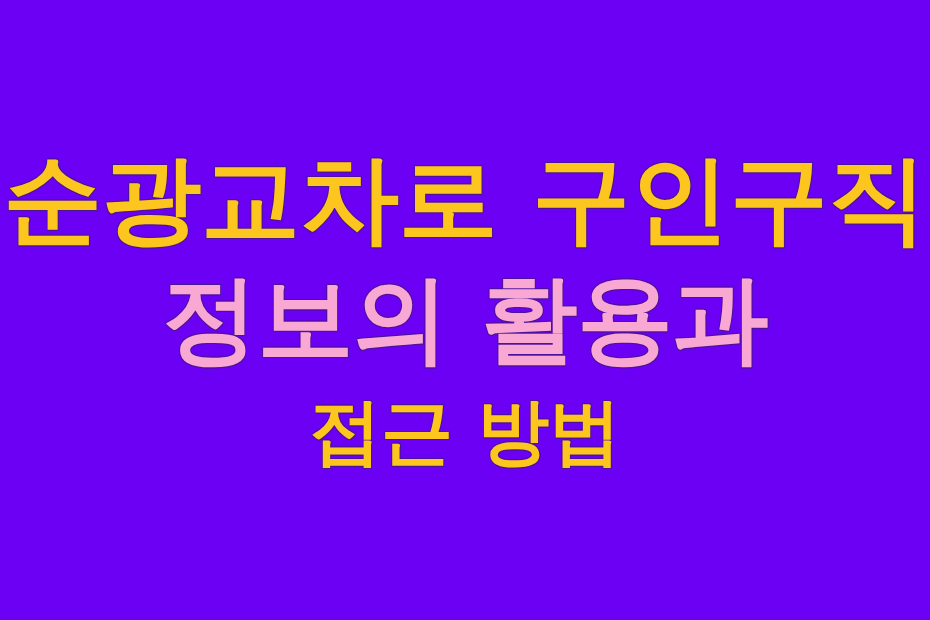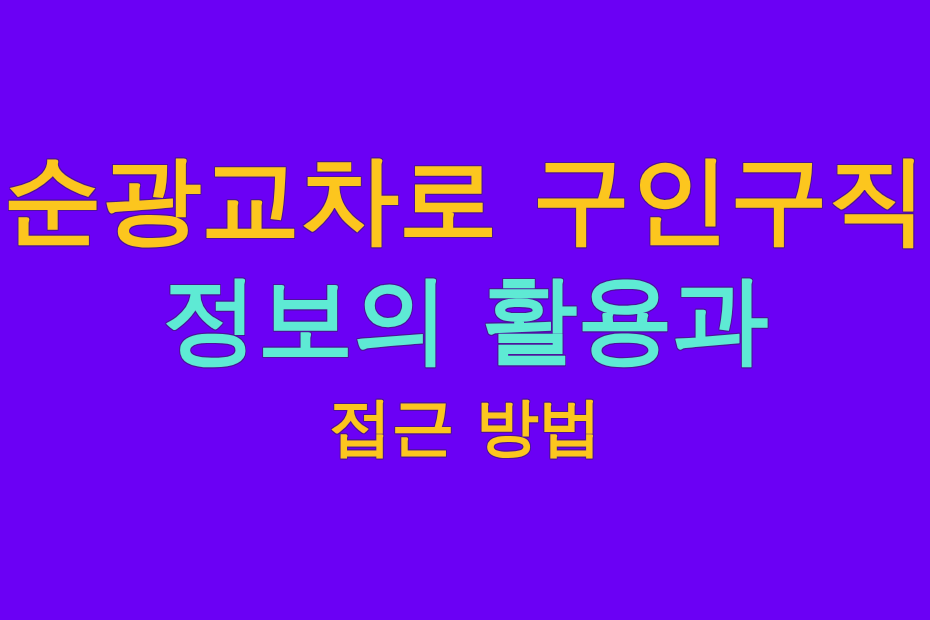--- a/index.html
+++ b/index.html
@@ -75,35 +75,35 @@
   #headline-line-2 {
     font-size: 96px;
     height: 118px;
     margin-top: 8px;
     transform: scaleX(1.0);
     transform-origin: 50% 50%;
   }
 
   
   #headline-line-3 {
-    font-size: 63px;
+    font-size: 72px;
     height: 110px;
     margin-top: 6px;
     transform: scaleX(1.0);
     transform-origin: 50% 50%;
   }
 </style>
 </head>
 <body>
 
 <div id="poster" style="background: rgb(107, 0, 245);">
 
   <div id="headline-block">
 
     <span id="headline-line-1" class="headline-line" style="color: rgb(252, 198, 30);">순광교차로 구인구직</span>
 
-    <span id="headline-line-2" class="headline-line" style="color: #5eead4;">정보의 활용과</span>
+    <span id="headline-line-2" class="headline-line" style="color: #f9a8d4;">정보의 활용과</span>
 
     <span id="headline-line-3" class="headline-line" style="color: rgb(252, 198, 30);">접근 방법</span>
 
   </div>
 
 </div>
 
 </body></html>

